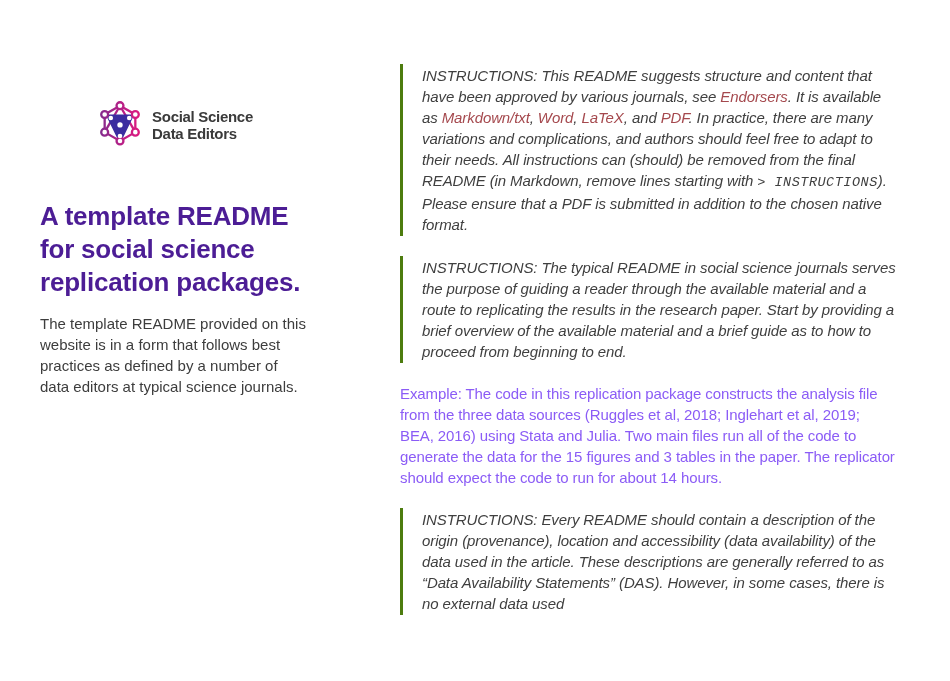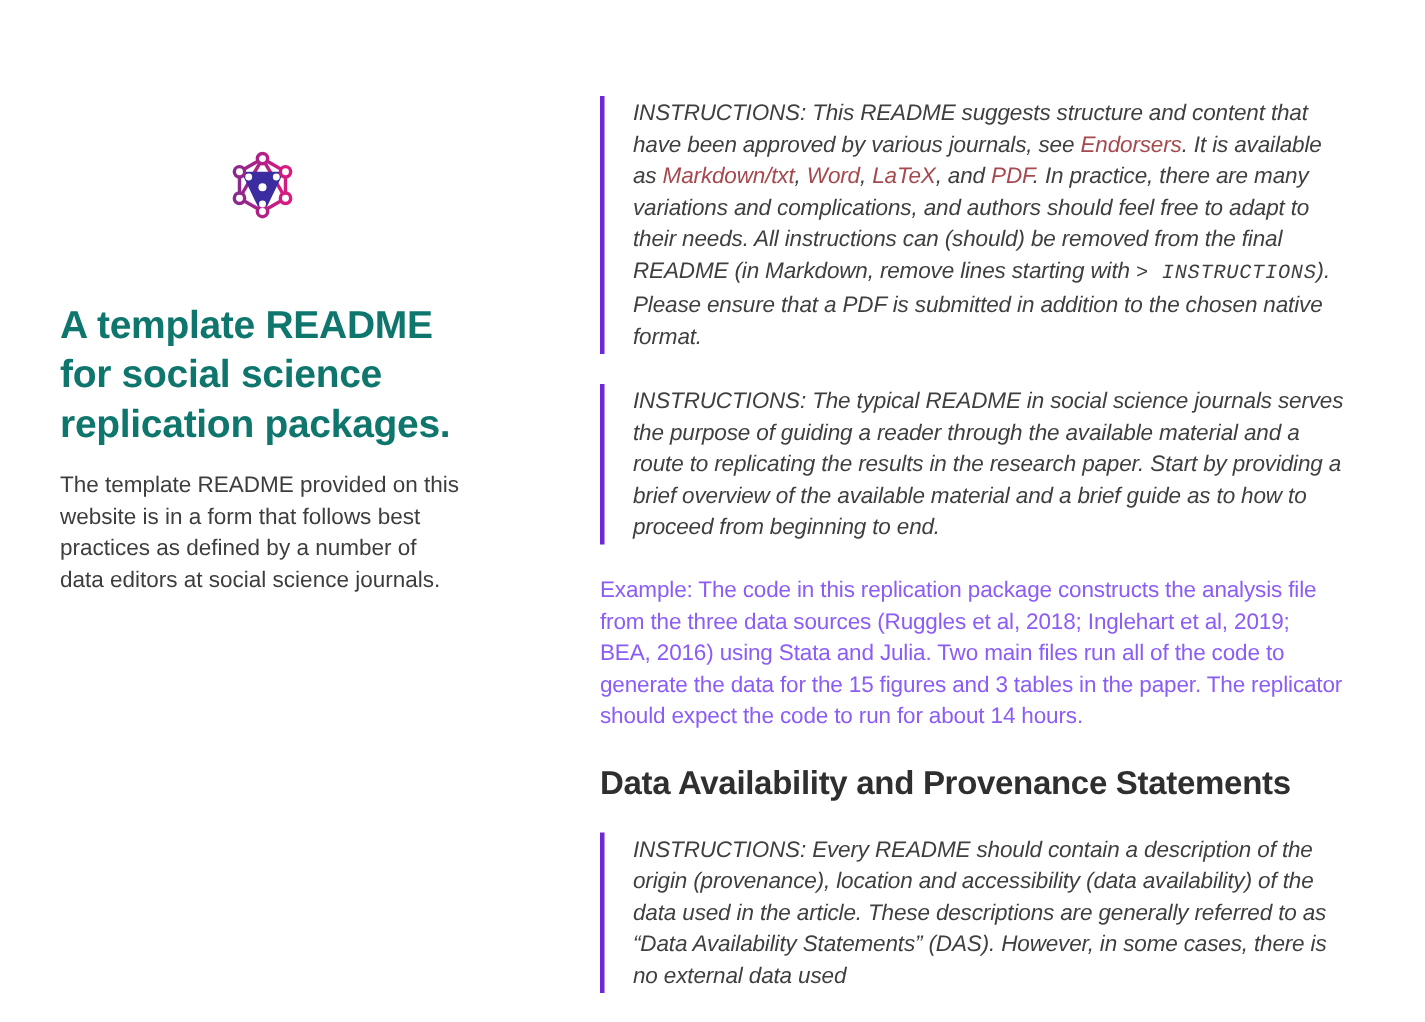--- a/index.html
+++ b/index.html
@@ -18,42 +18,42 @@
     gap: 9px; cursor: pointer;
   }
   .logo-mark { display: block; }
   .logo-text {
     font-size: 15px; line-height: 17px; font-weight: 600;
     color: #3a3a3a; letter-spacing: -0.3px; white-space: nowrap;
   }
   .site-title {
     margin-top: 50px;
     font-size: 26px; line-height: 33px; font-weight: 700;
-    color: #0f766e; letter-spacing: -0.2px;
+    color: #4c1d95; letter-spacing: -0.2px;
   }
   .site-desc {
     margin-top: 14px;
     font-size: 15px; line-height: 21px; color: #3d3d3d;
   }
 
   
   .content { width: 497px; margin-left: 90px; padding-top: 44px; }
   h1.page-title {
     font-size: 28px; line-height: 34px; font-weight: 700;
     color: #2f2f2f; letter-spacing: -0.2px;
     margin: 0 0 22px 0;
   }
   h2.section-heading {
     font-size: 22px; line-height: 27px; font-weight: 700;
     color: #2f2f2f; letter-spacing: -0.2px;
     margin: 20px 0 20px 0;
   }
   blockquote.instructions {
     margin: 20px 0;
-    border-left: 3px solid #6d28d9;
+    border-left: 3px solid #4d7c0f;
     padding: 1px 0 1px 19px;
     font-style: italic;
     font-size: 15px; line-height: 21px; color: #3f3f3f;
     letter-spacing: -0.1px;
   }
   p.body-text {
     margin: 20px 0;
     font-size: 15px; line-height: 21px; color: #8b5cf6;
     letter-spacing: -0.1px;
   }
@@ -95,37 +95,40 @@
           <circle cx="20" cy="85" r="9"></circle>
           <circle cx="20" cy="39" r="9"></circle>
         </g>
         <g fill="#ffffff" stroke="none">
           <circle cx="36" cy="48" r="6"></circle>
           <circle cx="84" cy="48" r="6"></circle>
           <circle cx="60" cy="66" r="7"></circle>
           <circle cx="60" cy="95" r="6"></circle>
         </g>
       </svg>
+      <div class="logo-text">
+        <div>Social Science</div>
+        <div>Data Editors</div>
+      </div>
     </div>
 
     <h1 class="site-title">A template README for social science replication packages.</h1>
 
-    <p class="site-desc">The template README provided on this website is in a form that follows best practices as defined by a number of data editors at social science journals.</p>
+    <p class="site-desc">The template README provided on this website is in a form that follows best practices as defined by a number of data editors at typical science journals.</p>
   </aside>
 
   <main class="content">
 
 
     <blockquote class="instructions">
       <span>INSTRUCTIONS: This README suggests structure and content that have been approved by various journals, see </span><a class="inline-link">Endorsers</a><span>. It is available as </span><a class="inline-link">Markdown/txt</a><span>, </span><a class="inline-link">Word</a><span>, </span><a class="inline-link">LaTeX</a><span>, and </span><a class="inline-link">PDF</a><span>. In practice, there are many variations and complications, and authors should feel free to adapt to their needs. All instructions can (should) be removed from the final README (in Markdown, remove lines starting with </span><code class="mono">&gt;  INSTRUCTIONS</code><span>). Please ensure that a PDF is submitted in addition to the chosen native format.</span>
     </blockquote>
 
 
     <blockquote class="instructions">INSTRUCTIONS: The typical README in social science journals serves the purpose of guiding a reader through the available material and a route to replicating the results in the research paper. Start by providing a brief overview of the available material and a brief guide as to how to proceed from beginning to end.</blockquote>
 
     <p class="body-text">Example: The code in this replication package constructs the analysis file from the three data sources (Ruggles et al, 2018; Inglehart et al, 2019; BEA, 2016) using Stata and Julia. Two main files run all of the code to generate the data for the 15 figures and 3 tables in the paper. The replicator should expect the code to run for about 14 hours.</p>
 
-    <h2 class="section-heading">Data Availability and Provenance Statements</h2>
 
     <blockquote class="instructions">INSTRUCTIONS: Every README should contain a description of the origin (provenance), location and accessibility (data availability) of the data used in the article. These descriptions are generally referred to as “Data Availability Statements” (DAS). However, in some cases, there is no external data used</blockquote>
 
   </main>
 </div>
 
 </body></html>

